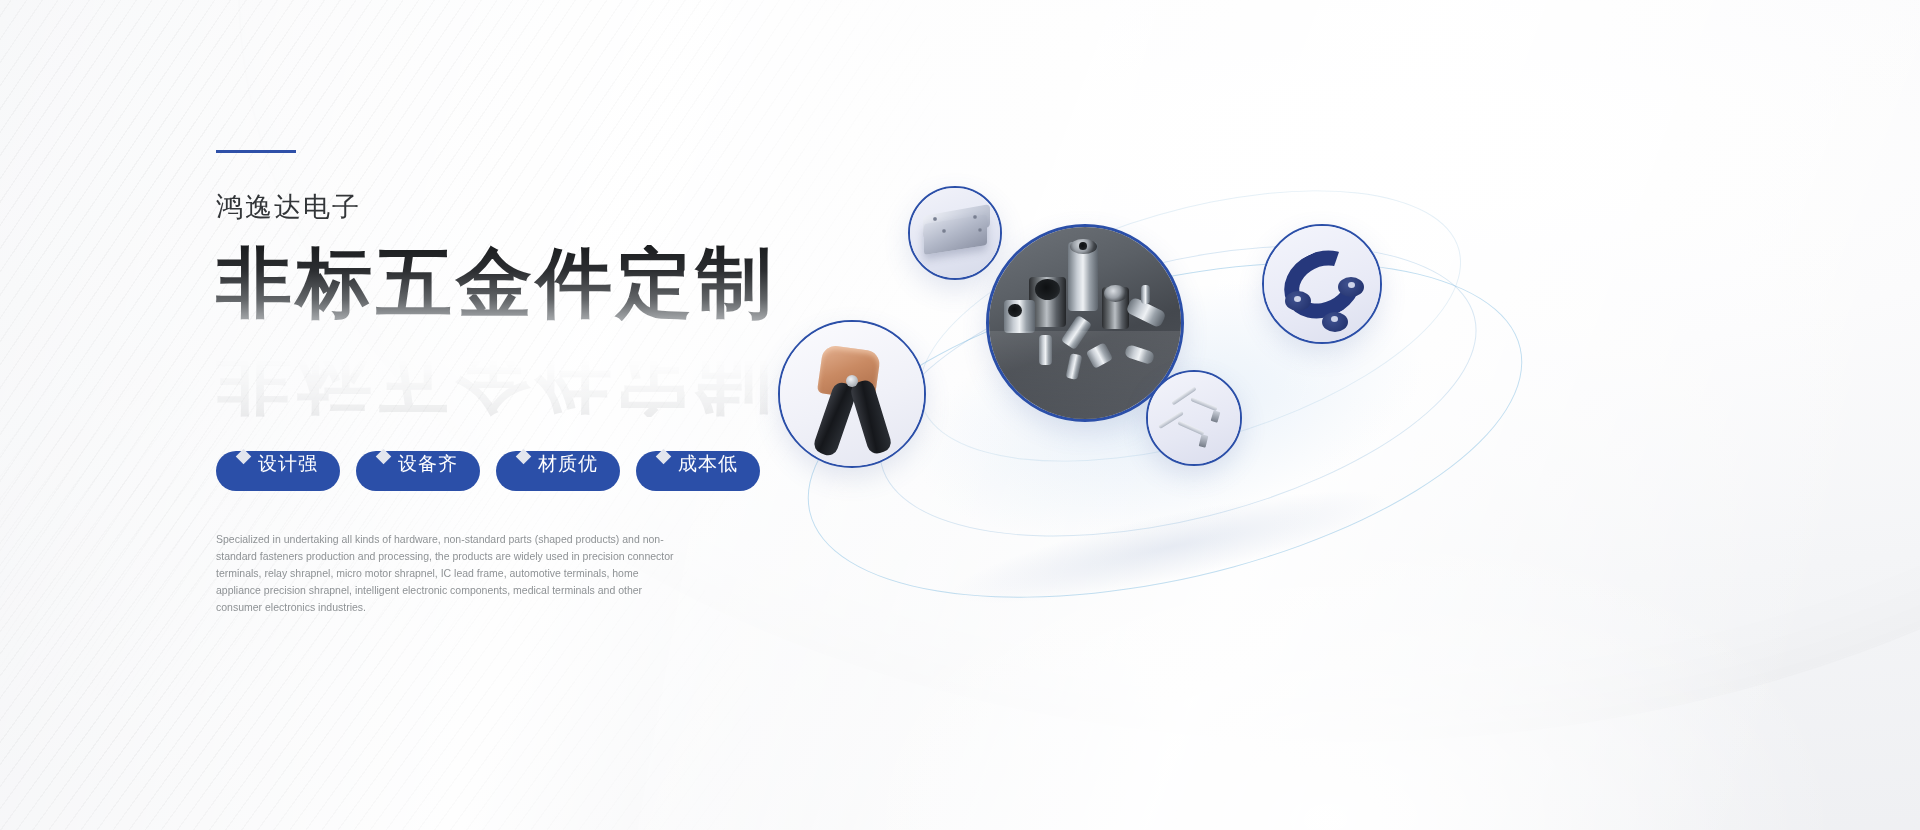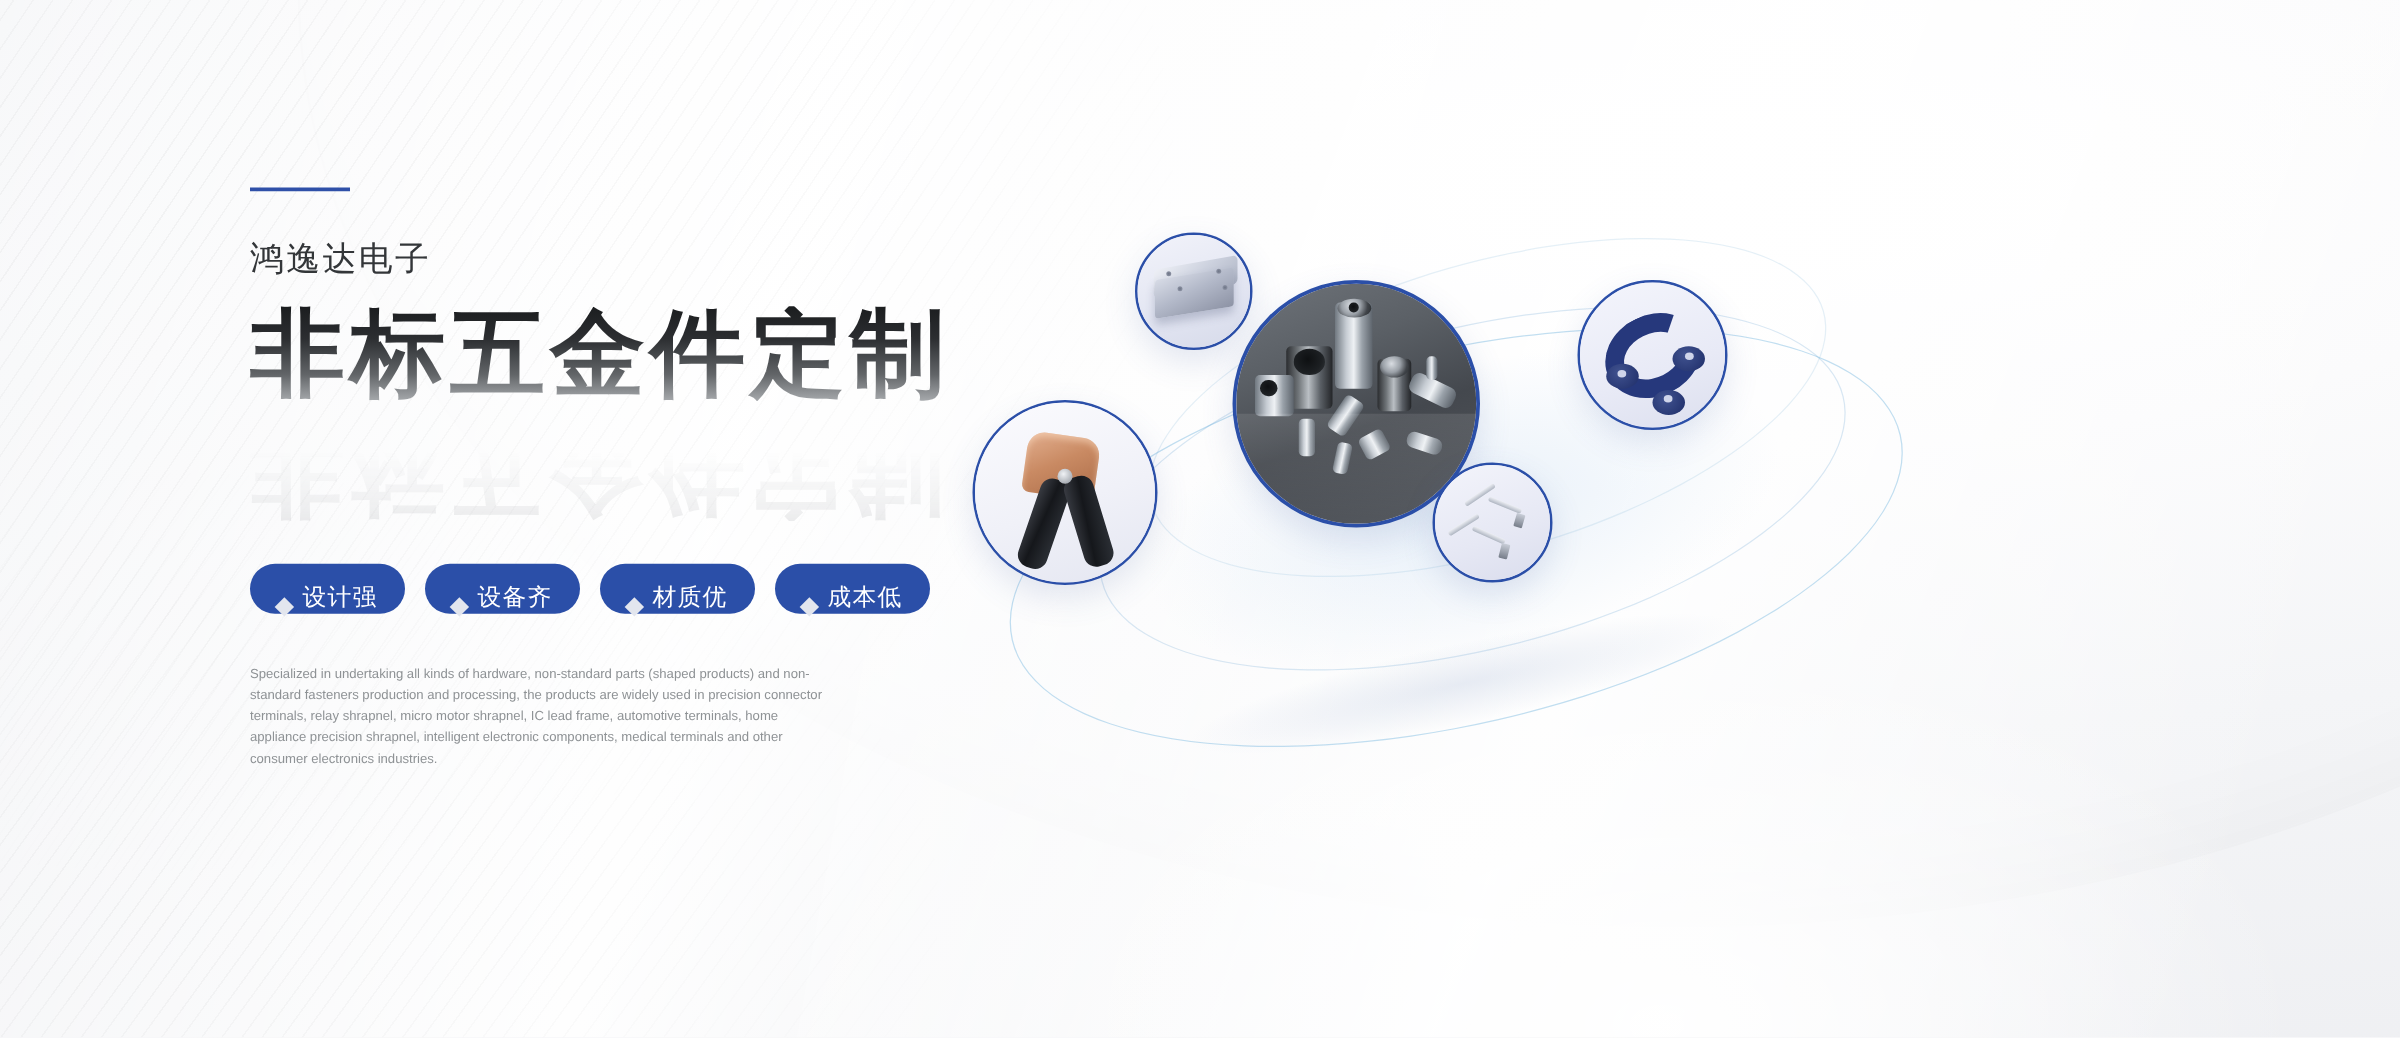--- a/index.html
+++ b/index.html
@@ -68,21 +68,21 @@
     border-radius:50%;
     background:linear-gradient(0deg, rgba(0,0,0,.016) 0%, rgba(0,0,0,0) 40%);
   }
   .bg-floorlight {
     position:absolute; left:620px; bottom:-430px; width:1420px; height:880px;
     border-radius:50%;
     background:radial-gradient(closest-side, rgba(255,255,255,.95), rgba(255,255,255,0) 72%);
   }
 
   
-  .copy { position:absolute; left:200px; top:150px; width:760px; }
+  .copy { position:absolute; left:216px; top:150px; width:760px; }
   .accent-rule {
     width:80px; height:3px; background:#2f50a8; margin-bottom:36px;
   }
   .brand {
     font-size:27px; color:#333639; letter-spacing:2px;
     font-family:"DejaVu Sans","Liberation Sans",sans-serif; font-weight:400;
   }
   .headline-wrap { position:relative; margin-top:20px; height:130px; }
   .headline {
     font-size:76px; font-weight:700; letter-spacing:4px; line-height:1;
@@ -98,21 +98,21 @@
     font-family:"DejaVu Sans","Liberation Sans",sans-serif;
     color:#b9bbbe; white-space:nowrap;
     transform:scaleY(-1);
     -webkit-mask-image:linear-gradient(0deg, rgba(0,0,0,0) 26%, rgba(0,0,0,.40) 88%, rgba(0,0,0,.55) 100%);
             mask-image:linear-gradient(0deg, rgba(0,0,0,0) 26%, rgba(0,0,0,.40) 88%, rgba(0,0,0,.55) 100%);
     opacity:.5;
   }
 
   .pills { display:flex; gap:16px; margin-top:76px; }
   .pill {
-    display:flex; align-items:flex-end; gap:9px;
+    display:flex; align-items:flex-start; gap:9px;
     background:#2b4fa8; color:#fff;
     border-radius:22px; padding:0 22px; height:40px;
     font-size:19px; letter-spacing:1px;
     font-family:"DejaVu Sans","Liberation Sans",sans-serif;
     cursor:pointer;
   }
   .pill .dia {
     width:11px; height:11px; background:#e3e6ee;
     transform:rotate(45deg); flex:0 0 auto;
   }

